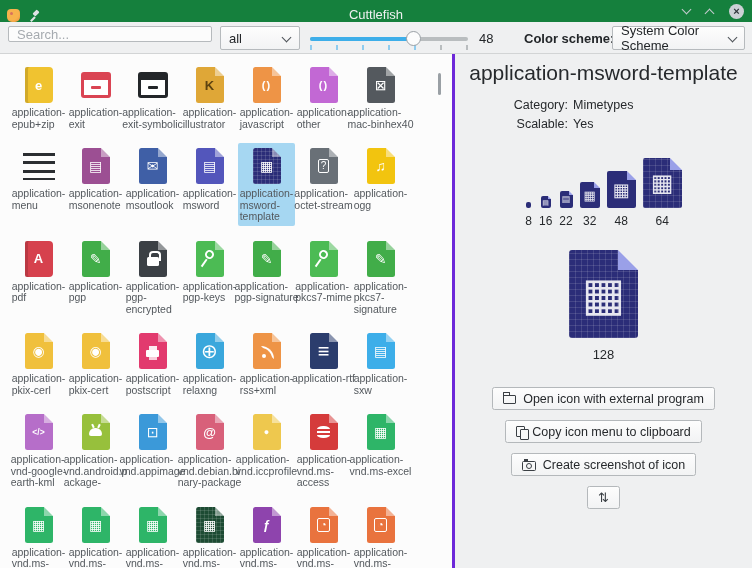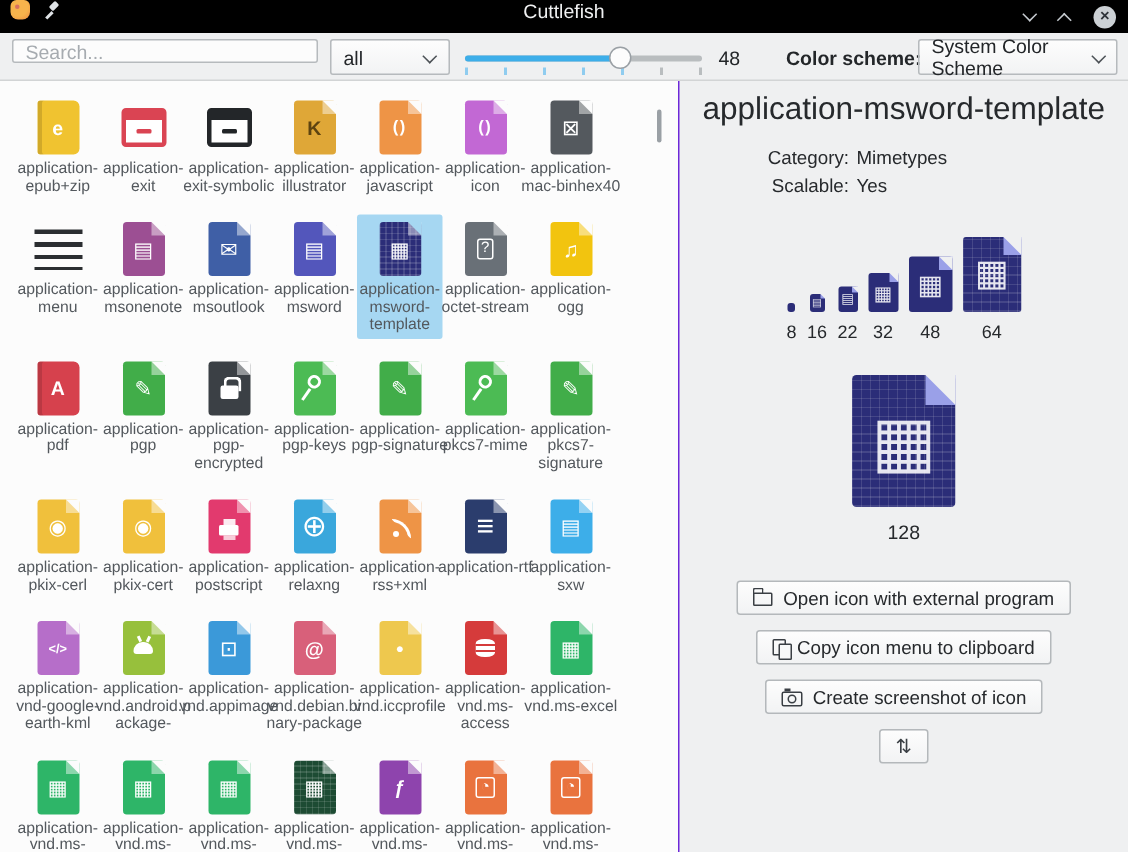--- a/index.html
+++ b/index.html
@@ -1,20 +1,20 @@
 <!DOCTYPE html>
 <html><head>
 <meta charset="utf-8">
 <style>
   * { margin:0; padding:0; box-sizing:border-box; }
   html,body { width:752px; height:568px; font-family:"Liberation Sans",sans-serif; }
   .window { position:relative; width:752px; height:568px; background:#eff0f1; overflow:hidden; }
 
   
-  .titlebar { position:absolute; left:0; top:0; width:752px; height:22px; background:#000000; display:flex; align-items:flex-start; }
+  .titlebar { position:absolute; left:0; top:0; width:752px; height:22px; background:#15803d; display:flex; align-items:flex-end; }
   .tb-left { display:flex; align-items:center; gap:9px; margin-left:7px; z-index:2; }
   .app-icon { width:13px; height:13px; border-radius:4px 4px 5px 5px; background:radial-gradient(circle at 40% 35%, #f7b34c 0 55%, #ef8a3c 100%); position:relative; }
   .app-icon::after { content:''; position:absolute; left:3px; top:3px; width:3px; height:3px; border-radius:50%; background:#c56; opacity:.7; }
   .pin-icon { width:12px; height:12px; position:relative; }
   .pin-icon::before { content:''; position:absolute; left:5px; top:0; width:4px; height:6px; background:#dfe3e6; border-radius:1px; transform:rotate(45deg); }
   .pin-icon::after { content:''; position:absolute; left:3px; top:6px; width:1.5px; height:6px; background:#dfe3e6; transform:rotate(45deg); }
   .tb-title { position:absolute; left:0; right:0; text-align:center; color:#eff0f1; font-size:13px; }
   .tb-right { position:absolute; right:8px; top:0; height:22px; display:flex; align-items:center; gap:15px; z-index:2; }
   .chev { width:8px; height:8px; position:relative; }
   .chev::before { content:''; position:absolute; left:0; top:1px; width:6px; height:6px; border-right:1.6px solid #c6cbd0; border-bottom:1.6px solid #c6cbd0; }
@@ -41,21 +41,21 @@
   .slider-value { position:absolute; left:479px; top:9px; font-size:13px; color:#232629; }
   .cs-label { position:absolute; left:524px; top:9px; font-size:13px; color:#232629;font-weight:bold; }
 
   
   .main-left { position:absolute; left:0; top:54px; width:452px; height:514px; background:#fcfcfc; overflow:hidden; }
   .scrollbar { position:absolute; right:11px; top:19px; width:3px; height:22px; background:#9aa0a5; border-radius:2px; }
   .icon-grid { position:absolute; left:10px; top:8px; display:grid; grid-template-columns:repeat(7,57px); row-gap:10px; --cut:#fcfcfc; --flap:rgba(255,255,255,.45); }
   .cell { display:flex; flex-direction:column; align-items:center; padding:3px 0; border-radius:2px; }
   .cell.selected { background:#a6d7f2; --cut:#a6d7f2; }
   .icon-area { height:40px; display:flex; align-items:center; justify-content:center; margin-bottom:2px; }
-  .ilabel { font-size:10.5px; line-height:11.5px; color:#53585d; text-align:center; }
+  .ilabel { font-size:10.5px; line-height:11.5px; color:#53585d; }
   .ilabel div { white-space:nowrap; }
 
   .shp { position:relative; display:flex; align-items:center; justify-content:center; }
   .doc { width:28px; height:36px; border-radius:2.5px; }
   .doc::before { content:''; position:absolute; top:0; right:0; border-style:solid; border-width:0 9px 9px 0; border-color:var(--cut) var(--cut) var(--flap) var(--flap); }
   .book { width:28px; height:36px; border-radius:2px 4px 4px 2px; box-shadow:inset 3px 0 0 rgba(0,0,0,.13); }
   .window-icon { width:30px; height:26px; background:#fff; border:3px solid var(--c); border-top-width:8px; border-radius:3px; }
   .window-icon::after { content:''; position:absolute; width:10px; height:3px; background:var(--c); border-radius:1px; }
   .menu-icon { width:32px; height:27px; background:repeating-linear-gradient(180deg,#2b2e31 0 3px,transparent 3px 8.4px); }
   .tex { background-image:repeating-linear-gradient(0deg,rgba(255,255,255,.13) 0 1px,transparent 1px 4px),repeating-linear-gradient(90deg,rgba(255,255,255,.13) 0 1px,transparent 1px 4px); }
@@ -79,21 +79,21 @@
   .g-printer::after { content:''; position:absolute; left:2.5px; top:7px; width:8px; height:3px; background:#fff; opacity:.75; }
   .g-rss { width:13px; height:13px; position:relative; z-index:1; }
   .g-rss::before { content:''; position:absolute; left:1px; top:1px; width:9px; height:9px; border:2px solid transparent; border-top-color:#fff; border-right-color:#fff; border-top-right-radius:100%; }
   .g-rss::after { content:''; position:absolute; left:2px; bottom:0; width:4px; height:4px; border-radius:50%; background:#fff; }
   .g-android { width:13px; height:8px; background:#fff; border-radius:6px 6px 2px 2px; position:relative; z-index:1; }
   .g-android::before, .g-android::after { content:''; position:absolute; top:-4px; width:1.5px; height:4px; background:#fff; }
   .g-android::before { left:3px; transform:rotate(-25deg); }
   .g-android::after { right:3px; transform:rotate(25deg); }
 
   
-  .details { position:absolute; left:452px; top:54px; width:300px; height:514px; background:#eff0f1; border-left:1px solid #6d28d9; display:flex; flex-direction:column; align-items:center; --cut:#eff0f1; --flap:#9aa0e8; }
+  .details { position:absolute; left:452px; top:54px; width:300px; height:514px; background:#eff0f1; border-left:3px solid #6d28d9; display:flex; flex-direction:column; align-items:center; --cut:#eff0f1; --flap:#9aa0e8; }
   .d-title { margin-top:7px; font-size:21px; color:#26292c; }
   .d-fields { margin-top:13px; font-size:12.5px; color:#26292c; align-self:flex-start; margin-left:45px; }
   .d-field { margin-bottom:5px; }
   .flabel { display:inline-block; width:68px; text-align:right; margin-right:5px; }
   .previews { margin-top:22px; display:flex; align-items:flex-end; gap:7px; }
   .pv { display:flex; flex-direction:column; align-items:center; gap:6px; }
   .pv-label { font-size:12px; color:#26292c; }
   .tpl { position:relative; background:#2b2d78; border-radius:2px; display:flex; align-items:center; justify-content:center; }
   .tpl::before { content:''; position:absolute; top:0; right:0; border-style:solid; border-color:var(--cut) var(--cut) var(--flap) var(--flap); }
   .tpl .glyph { color:rgba(255,255,255,.88); }
@@ -218,21 +218,21 @@
           </div>
         </div>
         <div class="cell">
           <div class="icon-area">
             <div class="shp doc" style="background-color: rgb(194, 104, 212);">
               <span class="glyph g-paren">()</span>
             </div>
           </div>
           <div class="ilabel">
             <div>application-</div>
-            <div>icon</div>
+            <div>other</div>
           </div>
         </div>
         <div class="cell">
           <div class="icon-area">
             <div class="shp doc" style="background-color: rgb(84, 89, 94);">
               <span class="glyph">⊠</span>
             </div>
           </div>
           <div class="ilabel">
             <div>application-</div>

